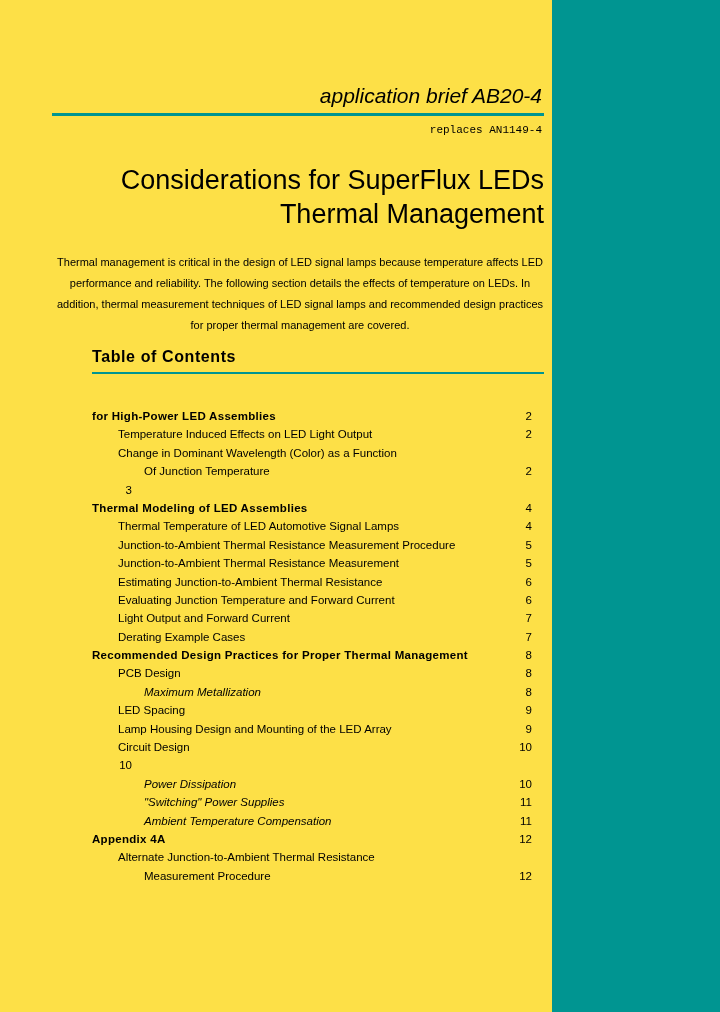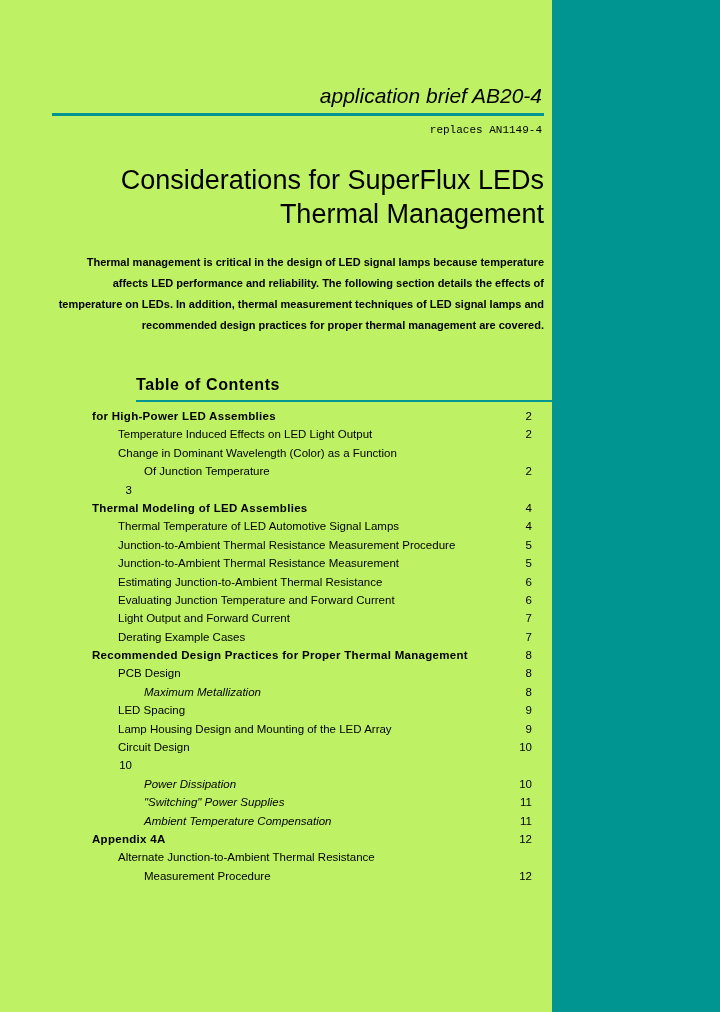--- a/index.html
+++ b/index.html
@@ -11,21 +11,21 @@
     height: 1012px;
     background: #ffffff;
     font-family: "Liberation Sans", sans-serif;
     color: #000000;
     overflow: hidden;
   }
   .page {
     position: relative;
     width: 720px;
     height: 1012px;
-    background: #bef264;
+    background: #fde047;
   }
   
   .side-band {
     position: absolute;
     top: 0;
     right: 0;
     width: 168px;
     height: 1012px;
     background: #009591;
   }
@@ -72,33 +72,31 @@
     text-align: right;
     font-size: 27px;
     line-height: 34px;
     color: #000000;
   }
   .abstract {
     position: absolute;
     top: 252px;
     left: 56px;
     width: 488px;
-    text-align: right;
+    text-align: center;
     font-size: 11px;
     line-height: 21px;
     color: #000000;
-    font-weight: bold;
   }
   
   .toc-heading-wrap {
     position: absolute;
-    top: 376px;
+    top: 348px;
     left: 92px;
     width: 452px;
-    margin-left: 44px;
   }
   .toc-heading {
     font-size: 16px;
     font-weight: bold;
     letter-spacing: 0.6px;
     padding-bottom: 6px;
   }
   .toc-rule {
     border-top: 2px solid #009591;
     width: 452px;

